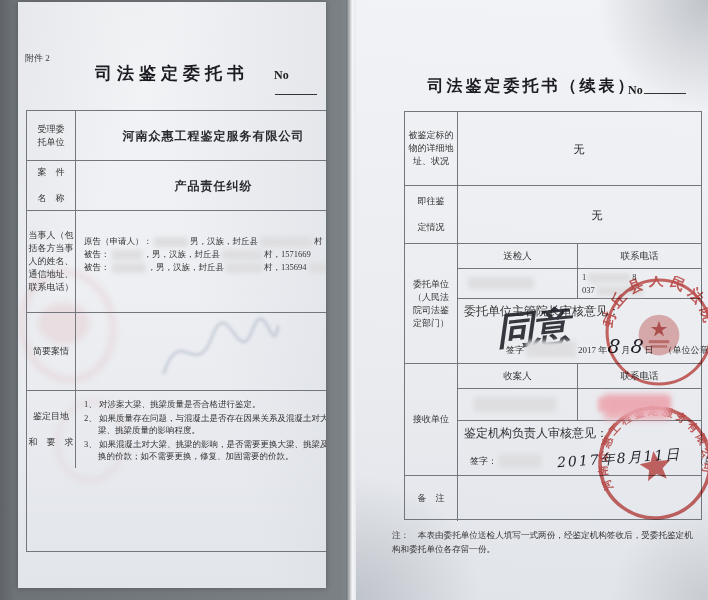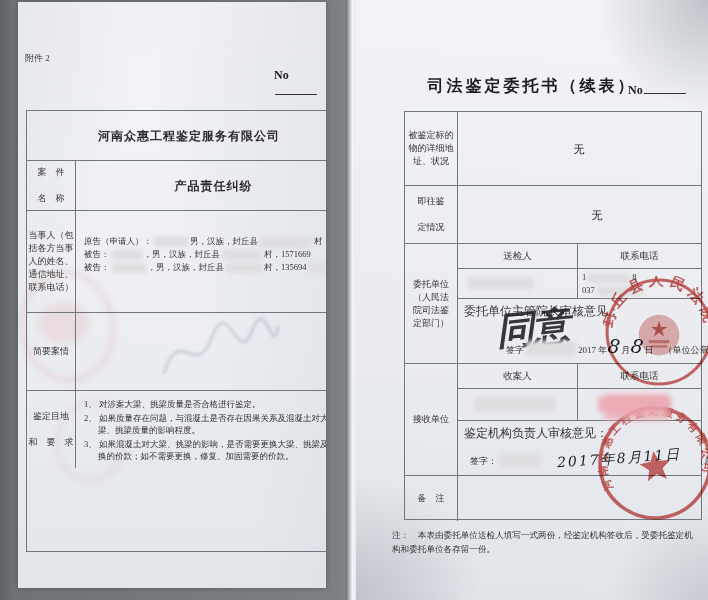--- a/index.html
+++ b/index.html
@@ -62,31 +62,36 @@
   .bleed-squiggle { position:absolute; filter:blur(1.5px); opacity:.5; }
 </style>
 </head>
 <body>
 
 <div id="page-gap"></div>
 
 <div id="left-page" class="page">
   <div class="attachment">附件 2</div>
 
+  <div class="title-row" style="top:60px;">
+    <span class="page-title">司法鉴定委托书</span>
+  </div>
   <div class="no-field" style="left:256px; top:66px;">
     <span>No</span><span class="no-line"></span>
   </div>
 
   <div class="ghost-stamp" style="left:2px; top:268px; width:95px; height:112px; border:4px solid rgba(205,80,80,.16); transform:rotate(-10deg);"></div>
   <div class="ghost-stamp" style="left:20px; top:300px; width:52px; height:42px; background:rgba(205,80,80,.10);"></div>
   <div class="ghost-stamp" style="left:38px; top:398px; width:70px; height:82px; border:3px solid rgba(205,80,80,.12); transform:rotate(8deg);"></div>
 
   <div class="ftable" style="left:8px; top:108px; width:326px; height:442px;">
 
     <div class="trow" style="height:50px;">
+      <div class="lcell" style="width:49px;">受理委
+托单位</div>
       <div class="ccell">
         <div class="center-val">河南众惠工程鉴定服务有限公司</div>
       </div>
     </div>
 
     <div class="trow" style="height:50px;">
       <div class="lcell" style="width:49px;">案　件
 
 名　称</div>
       <div class="ccell">

